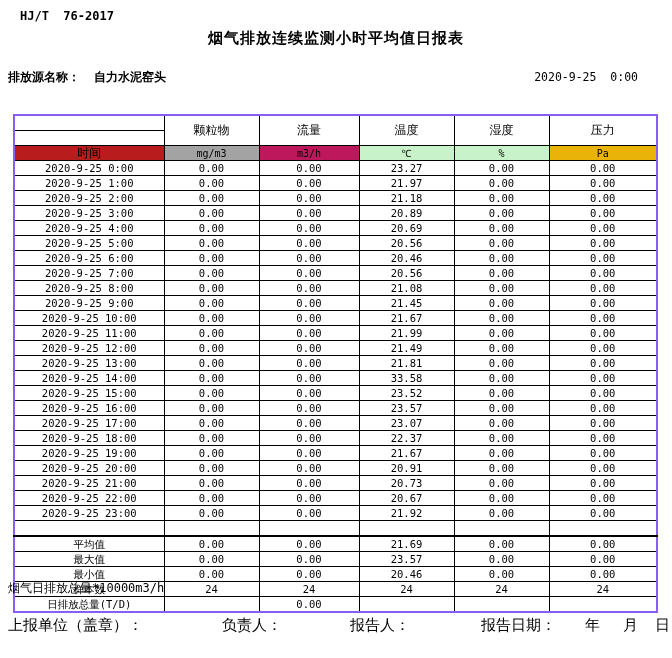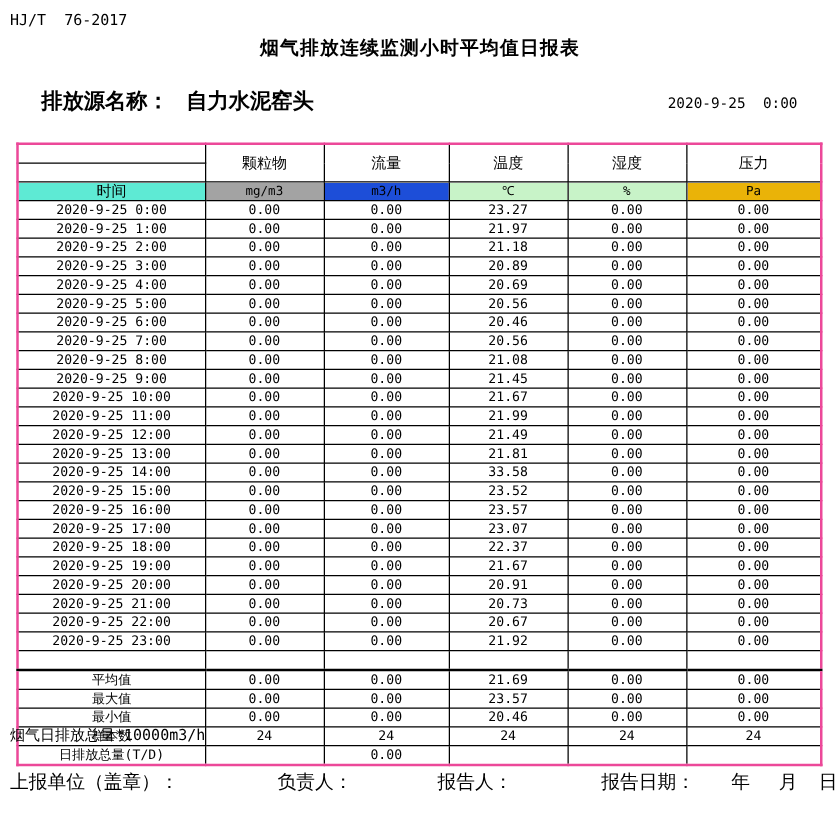--- a/index.html
+++ b/index.html
@@ -2,40 +2,40 @@
 <html><head>
 <meta charset="utf-8">
 <style>
   html,body{margin:0;padding:0;background:#fff;}
   body{
     width:672px;height:658px;position:relative;overflow:hidden;
     font-family:"DejaVu Sans Mono","Liberation Sans",sans-serif;
     color:#000;
   }
   .std-no{
-    position:absolute;top:9px;left:8px;
-    font-size:12px;font-weight:normal;white-space:pre;
+    position:absolute;top:9px;left:20px;
+    font-size:12px;font-weight:bold;white-space:pre;
     font-family:"DejaVu Sans Mono","Liberation Sans",sans-serif;
   }
   .title{
     position:absolute;top:29px;left:0;width:672px;text-align:center;
     font-size:15px;font-weight:bold;letter-spacing:1px;
   }
   .meta-row{
     position:absolute;top:69px;left:8px;width:630px;
     display:flex;justify-content:space-between;align-items:baseline;
   }
-  .source{font-size:17px;font-weight:bold;margin-left:25px;}
+  .source{font-size:12px;font-weight:bold;}
   .source .src-name{margin-left:14px;}
   .report-dt{font-size:11.5px;font-weight:normal;white-space:pre;}
 
   table.report{
     position:absolute;top:114px;left:13px;width:643px;
     border-collapse:collapse;table-layout:fixed;
-    border:2px solid #ec4899;
+    border:2px solid #8b5cf6;
   }
   table.report td, table.report th{
     border:1px solid #000;
     padding:0;height:14px;line-height:13px;
     text-align:center;vertical-align:middle;
     font-size:10.5px;font-weight:normal;
     overflow:hidden;white-space:nowrap;
   }
   table.report th.colhead{font-size:12px;}
   tr.unit-row td{background:#c8f3c8;}
@@ -83,23 +83,23 @@
     <th class="colhead" rowspan="2">颗粒物</th>
         <th class="colhead" rowspan="2">流量</th>
         <th class="colhead" rowspan="2">温度</th>
         <th class="colhead" rowspan="2">湿度</th>
         <th class="colhead" rowspan="2">压力</th>
       </tr>
     <tr id="head-row-2">
       <td></td>
     </tr>
     <tr class="unit-row" id="unit-row">
-      <td class="time-label" style="background: #5eead4;">时间</td>
+      <td class="time-label" style="background: #b91c1c;">时间</td>
     <td class="unit" style="background: #a3a3a3;">mg/m3</td>
-        <td class="unit" style="background: #1d4ed8;">m3/h</td>
+        <td class="unit" style="background: #be185d;">m3/h</td>
         <td class="unit" style="background: rgb(200, 243, 200);">℃</td>
         <td class="unit" style="background: rgb(200, 243, 200);">%</td>
         <td class="unit" style="background: #eab308;">Pa</td>
       </tr>
   </thead>
   <tbody id="data-body">
       <tr>
         <td>2020-9-25 0:00</td>
         <td>0.00</td>
         <td>0.00</td>

